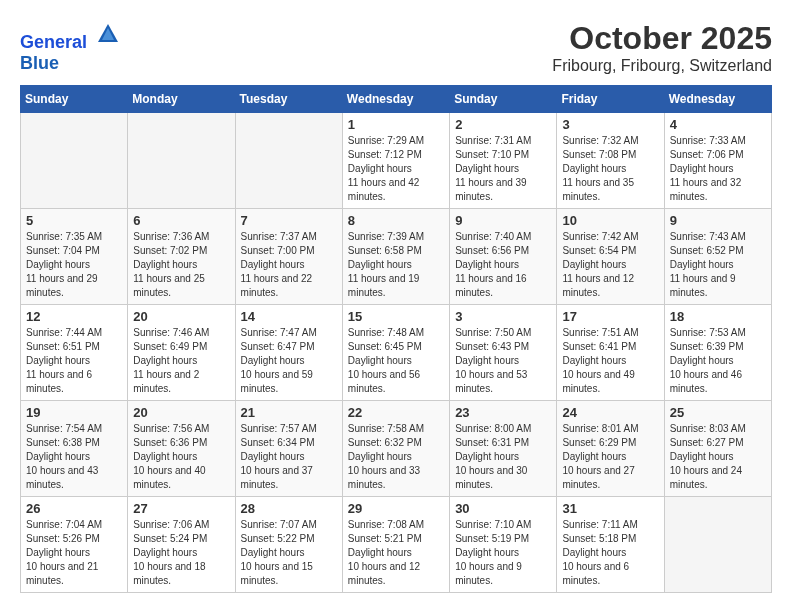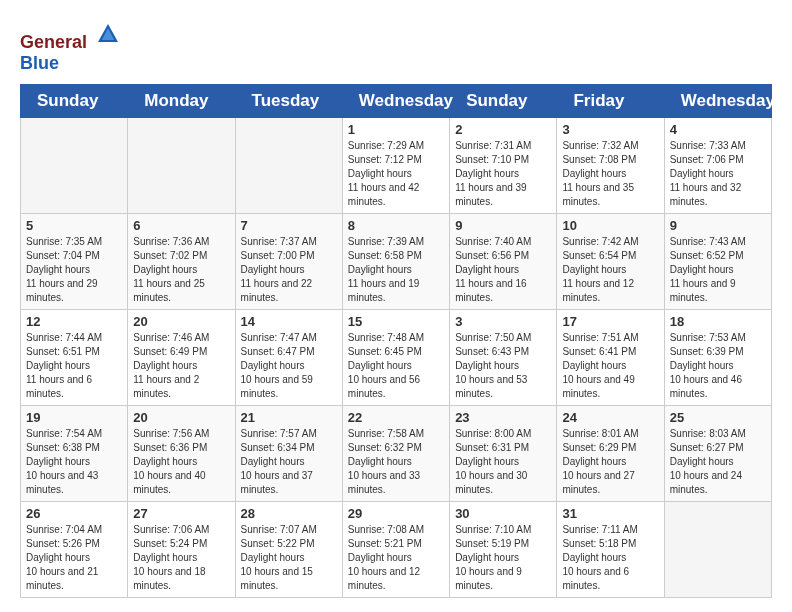--- a/index.html
+++ b/index.html
@@ -16,21 +16,21 @@
       align-items: flex-start;
       margin-bottom: 10px;
     }
     .logo {
       display: flex;
       align-items: center;
     }
     .logo-text-general {
       font-size: 18px;
       font-weight: bold;
-      color: #7f1d1d;
+      color: #1d4ed8;
     }
     .logo-text-blue {
       font-size: 18px;
       font-weight: bold;
       color: #1a5fb4;
     }
     .logo-icon {
       width: 28px;
       height: 28px;
       margin-left: 2px;
@@ -48,23 +48,23 @@
       color: #333;
     }
     table {
       width: 100%;
       border-collapse: collapse;
       table-layout: fixed;
     }
     thead th {
       background-color: #2a5caa;
       color: #fff;
-      font-size: 17px;
-      font-weight: bold;
-      padding: 6px 16px;
+      font-size: 12px;
+      font-weight: bold;
+      padding: 6px 4px;
       text-align: left;
       border: 1px solid #2a5caa;
     }
     td {
       border: 1px solid #ccc;
       vertical-align: top;
       padding: 4px 5px;
       font-size: 10px;
       color: #333;
       height: 88px;
@@ -99,20 +99,24 @@
   <div class="logo">
     <div>
       <span class="logo-text-general">General</span>
       <svg class="logo-icon" viewBox="0 0 28 28">
         <polygon points="14,4 24,22 4,22" fill="#1a5fb4"></polygon>
         <polygon points="14,8 20,20 8,20" fill="#4a90d9"></polygon>
       </svg>
       <br>
       <span class="logo-text-blue">Blue</span>
     </div>
+  </div>
+  <div class="title-block">
+    <div class="month-title">October 2025</div>
+    <div class="location-title">Fribourg, Fribourg, Switzerland</div>
   </div>
 </div>
 
 <table>
   <thead>
     <tr>
       <th>Sunday</th>
       <th>Monday</th>
       <th>Tuesday</th>
       <th>Wednesday</th>

